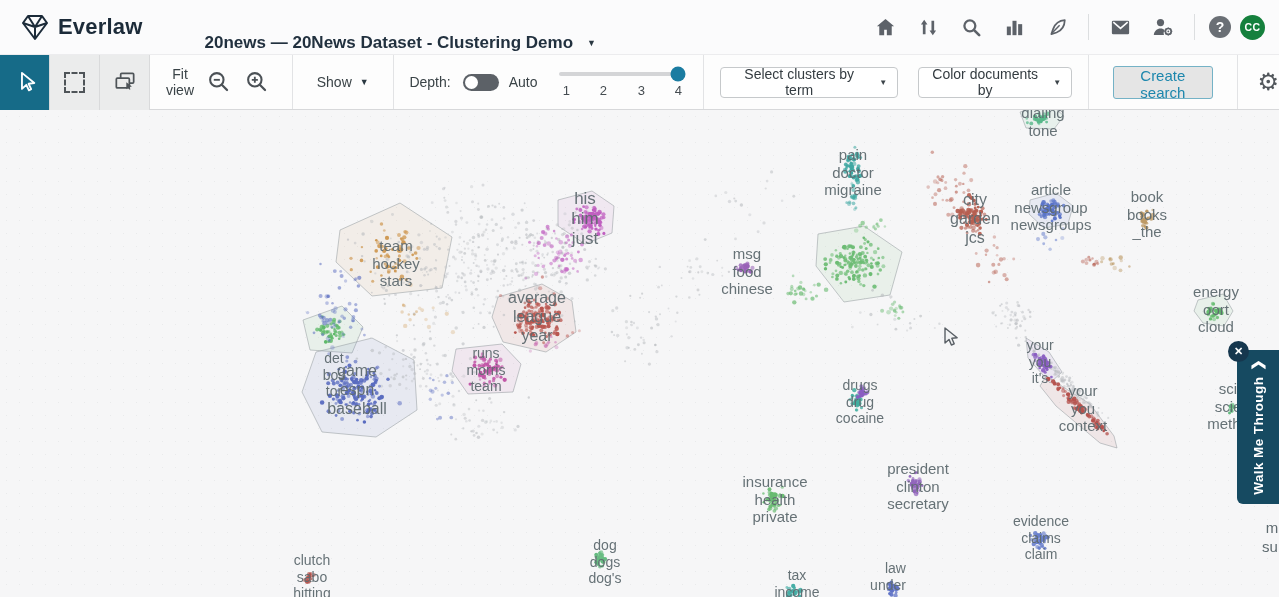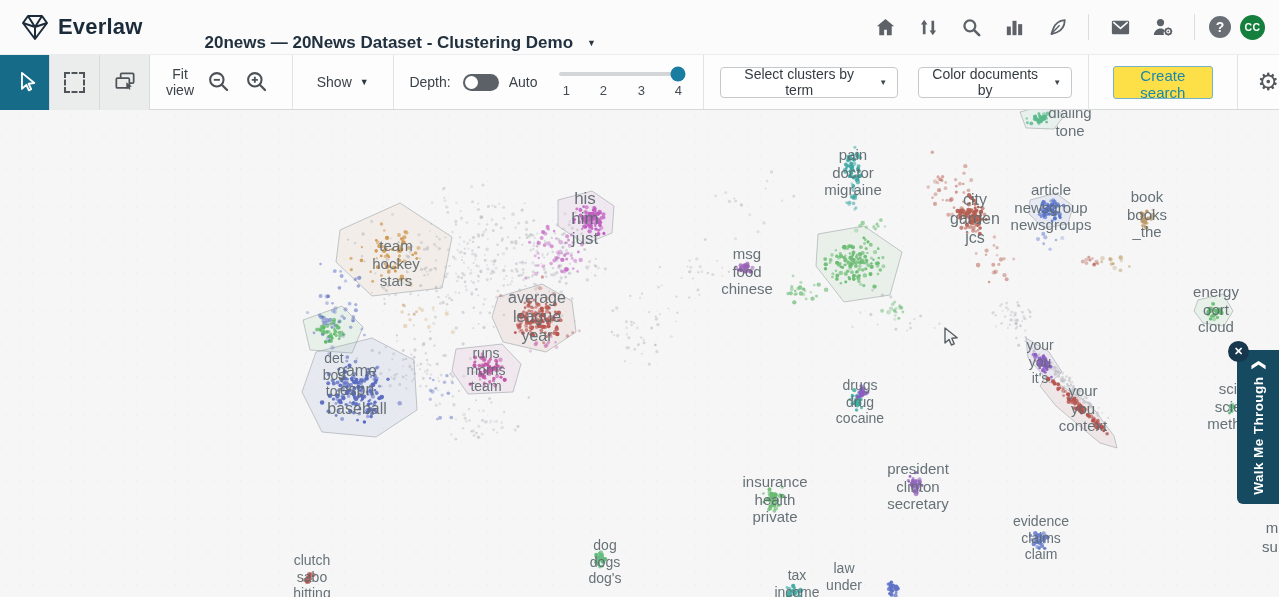--- a/index.html
+++ b/index.html
@@ -50,21 +50,21 @@
   .slider .handle { position: absolute; left: 119px; top: 11px; width: 15px; height: 15px; border-radius: 50%;
     background: #1b7ca1; transform: translate(-50%,-50%); }
   .slider .tick { position: absolute; top: 20px; font-size: 13px; color: #454c51; transform: translateX(-50%); }
   .selects { display: flex; align-items: center; gap: 18px; margin: 0 0 0 16px; }
   .select { height: 31px; background: #fff; border: 1px solid #c6c9cb; border-radius: 4px;
     display: flex; align-items: center; justify-content: space-between; padding: 0 10px;
     font-size: 14px; color: #343c41; cursor: pointer; font-family: "Liberation Sans", sans-serif; }
   .select .caret { font-size: 8px; color: #3c4449; margin-left: 12px; }
   .sel-clusters { width: 178px; margin-right: 2px; }
   .sel-color { width: 154px; margin-right: 16px; }
-  .create-search { height: 33px; padding: 0 15px; margin: 0 24px; background: #fde047;
+  .create-search { height: 33px; padding: 0 15px; margin: 0 24px; background: #e5e5e5;
     border: 1px solid #74b2c6; border-radius: 3px; color: #1d87ad; font-size: 15px; cursor: pointer;
     font-family: "Liberation Sans", sans-serif; }
   .gear-btn { font-size: 24px; color: #52575c; margin-left: 20px; background: none; border: none; cursor: pointer; }
 
   
   #canvas { position: absolute; top: 110px; left: 0; width: 1279px; height: 487px; overflow: hidden;
     background-color: #f6f6f7;
     background-image: radial-gradient(circle, #e9eaeb 0.8px, transparent 1px);
     background-size: 13px 13px; }
   #dots-svg { position: absolute; top: 0; left: 0; }
@@ -2816,21 +2816,21 @@
     <div class="cluster-label" style="left: 747px; top: 162px; font-size: 15px;">
       <div>msg</div>
       <div>food</div>
       <div>chinese</div>
     </div>
     <div class="cluster-label" style="left: 975px; top: 109px; font-size: 16px;">
       <div>city</div>
       <div>garden</div>
       <div>jcs</div>
     </div>
-    <div class="cluster-label" style="left: 1043px; top: 12px; font-size: 15px; margin-left: 27px;">
+    <div class="cluster-label" style="left: 1043px; top: 12px; font-size: 15px;">
       <div>dialing</div>
       <div>tone</div>
     </div>
     <div class="cluster-label" style="left: 1051px; top: 98px; font-size: 15px; text-align: center;">
       <div>article</div>
       <div>newsgroup</div>
       <div>newsgroups</div>
     </div>
     <div class="cluster-label" style="left: 1147px; top: 105px; font-size: 15px;">
       <div>book</div>
@@ -2879,21 +2879,21 @@
     </div>
     <div class="cluster-label" style="left: 605px; top: 452px; font-size: 14px;">
       <div>dog</div>
       <div>dogs</div>
       <div>dog's</div>
     </div>
     <div class="cluster-label" style="left: 797px; top: 474px; font-size: 14px;">
       <div>tax</div>
       <div>income</div>
     </div>
-    <div class="cluster-label" style="left: 844px; top: 467px; font-size: 14px;">
+    <div class="cluster-label" style="left: 888px; top: 467px; font-size: 14px; text-align: right;">
       <div>law</div>
       <div>under</div>
     </div>
     <div class="cluster-label" style="left: 312px; top: 467px; font-size: 14px;">
       <div>clutch</div>
       <div>sabo</div>
       <div>hitting</div>
     </div>
     <div class="fragment" style="left: 1272px; top: 417px;">m</div>
     <div class="fragment" style="left: 1270px; top: 436px;">su</div>

